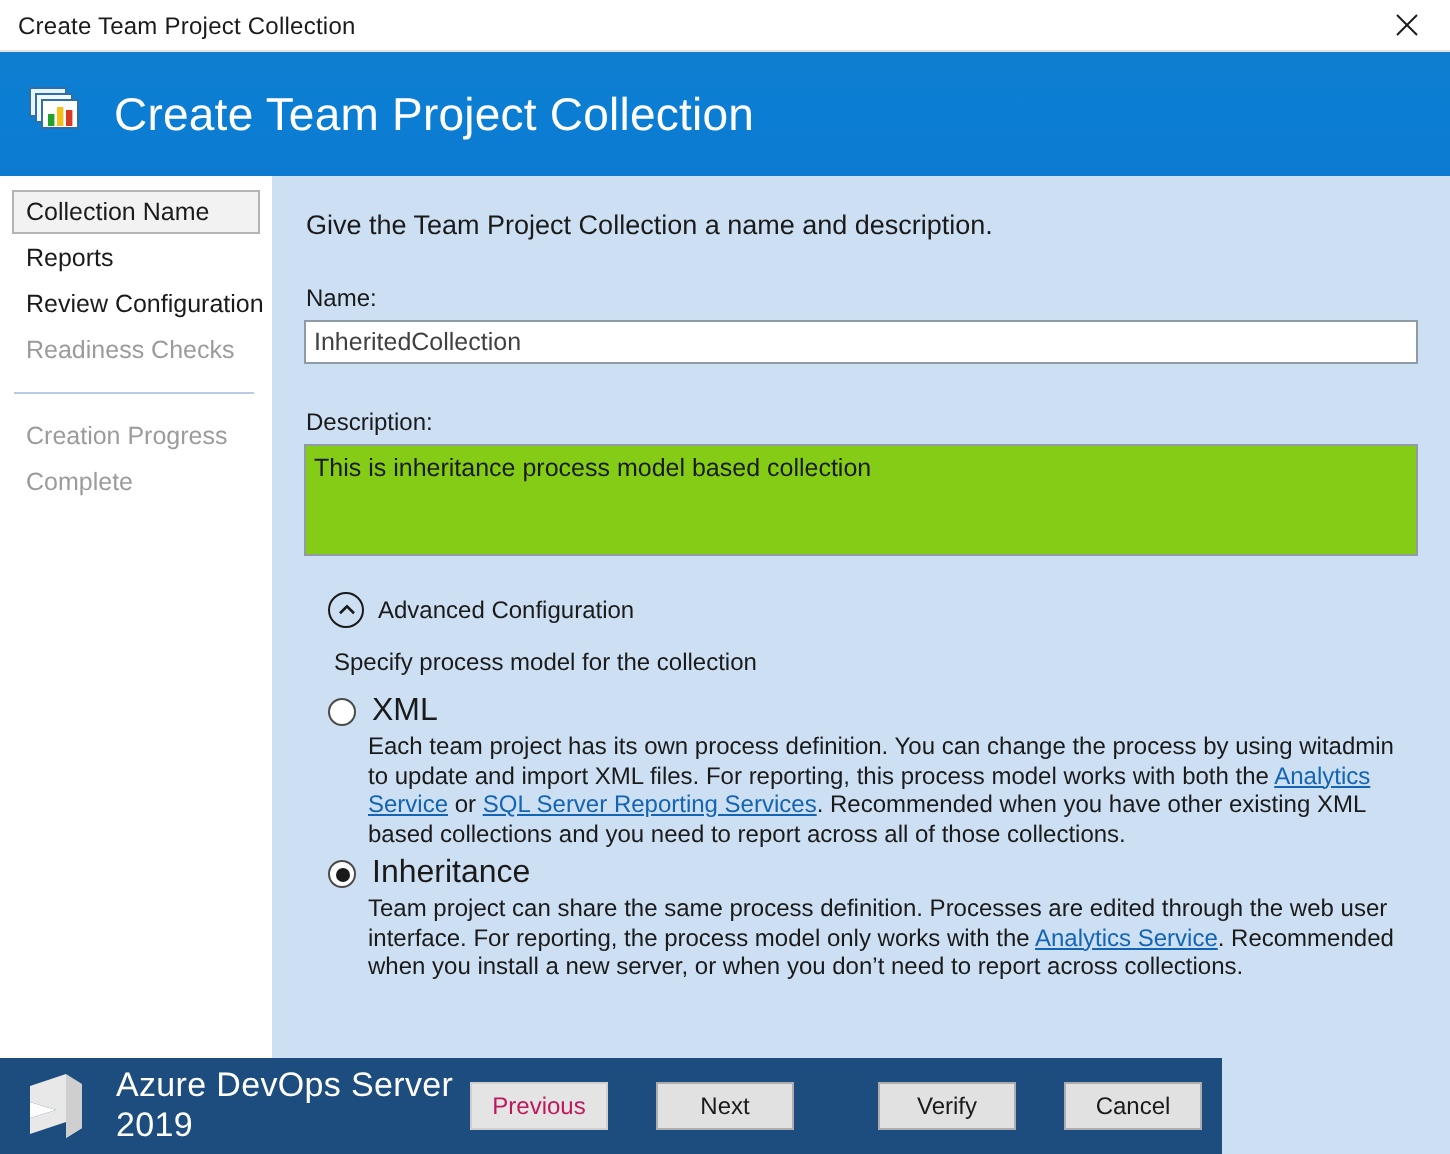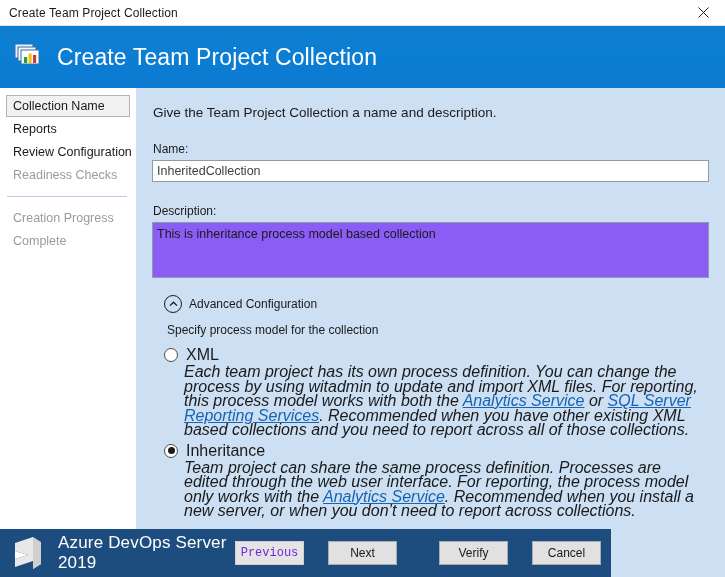--- a/index.html
+++ b/index.html
@@ -154,21 +154,21 @@
     font-size: 12.5px;
     color: #404040;
     padding: 2px 4px;
     outline: none;
   }
   .textarea-input {
     width: 100%;
     height: 56px;
     box-sizing: border-box;
     border: 1px solid #8f9ca8;
-    background: #8b5cf6;
+    background: #84cc16;
     font-family: "Liberation Sans", sans-serif;
     font-size: 12.5px;
     color: #1a1a1a;
     padding: 3px 4px;
     resize: none;
     outline: none;
     line-height: 1.35;
   }
 
   .advanced-row {
@@ -221,26 +221,25 @@
     width: 7px; height: 7px;
     border-radius: 50%;
     background: #1a1a1a;
   }
   .radio-label {
     font-size: 16px;
     color: #1a1a1a;
     margin-left: 8px;
   }
   .radio-desc {
-    font-size: 16px;
+    font-size: 12px;
     color: #1a1a1a;
     line-height: 14.5px;
     margin: 1px 0 0 32px;
     max-width: 552px;
-    font-style: italic;
   }
   a.inline-link {
     color: #1464b4;
     text-decoration: underline;
   }
   .learn-link {
     display: inline-block;
     font-size: 12px;
     color: #1464b4;
     text-decoration: underline;
@@ -287,25 +286,24 @@
     font-size: 12px;
     color: #1a1a1a;
     cursor: pointer;
     padding: 0;
     line-height: 22px;
     text-align: center;
     box-sizing: border-box;
   }
   .btn + .btn { margin-left: 24px; }
   .btn.disabled {
-    color: #6d28d9;
+    color: #be185d;
     background: #e4e4e4;
     border-color: #cfcfcf;
     cursor: default;
-    font-family: Liberation Mono, monospace;
   }
   .btn.gap { margin-left: 42px; }
 </style>
 </head>
 <body>
 
 <div class="window">
 
   <div class="titlebar">
     <span class="titlebar-text">Create Team Project Collection</span>

